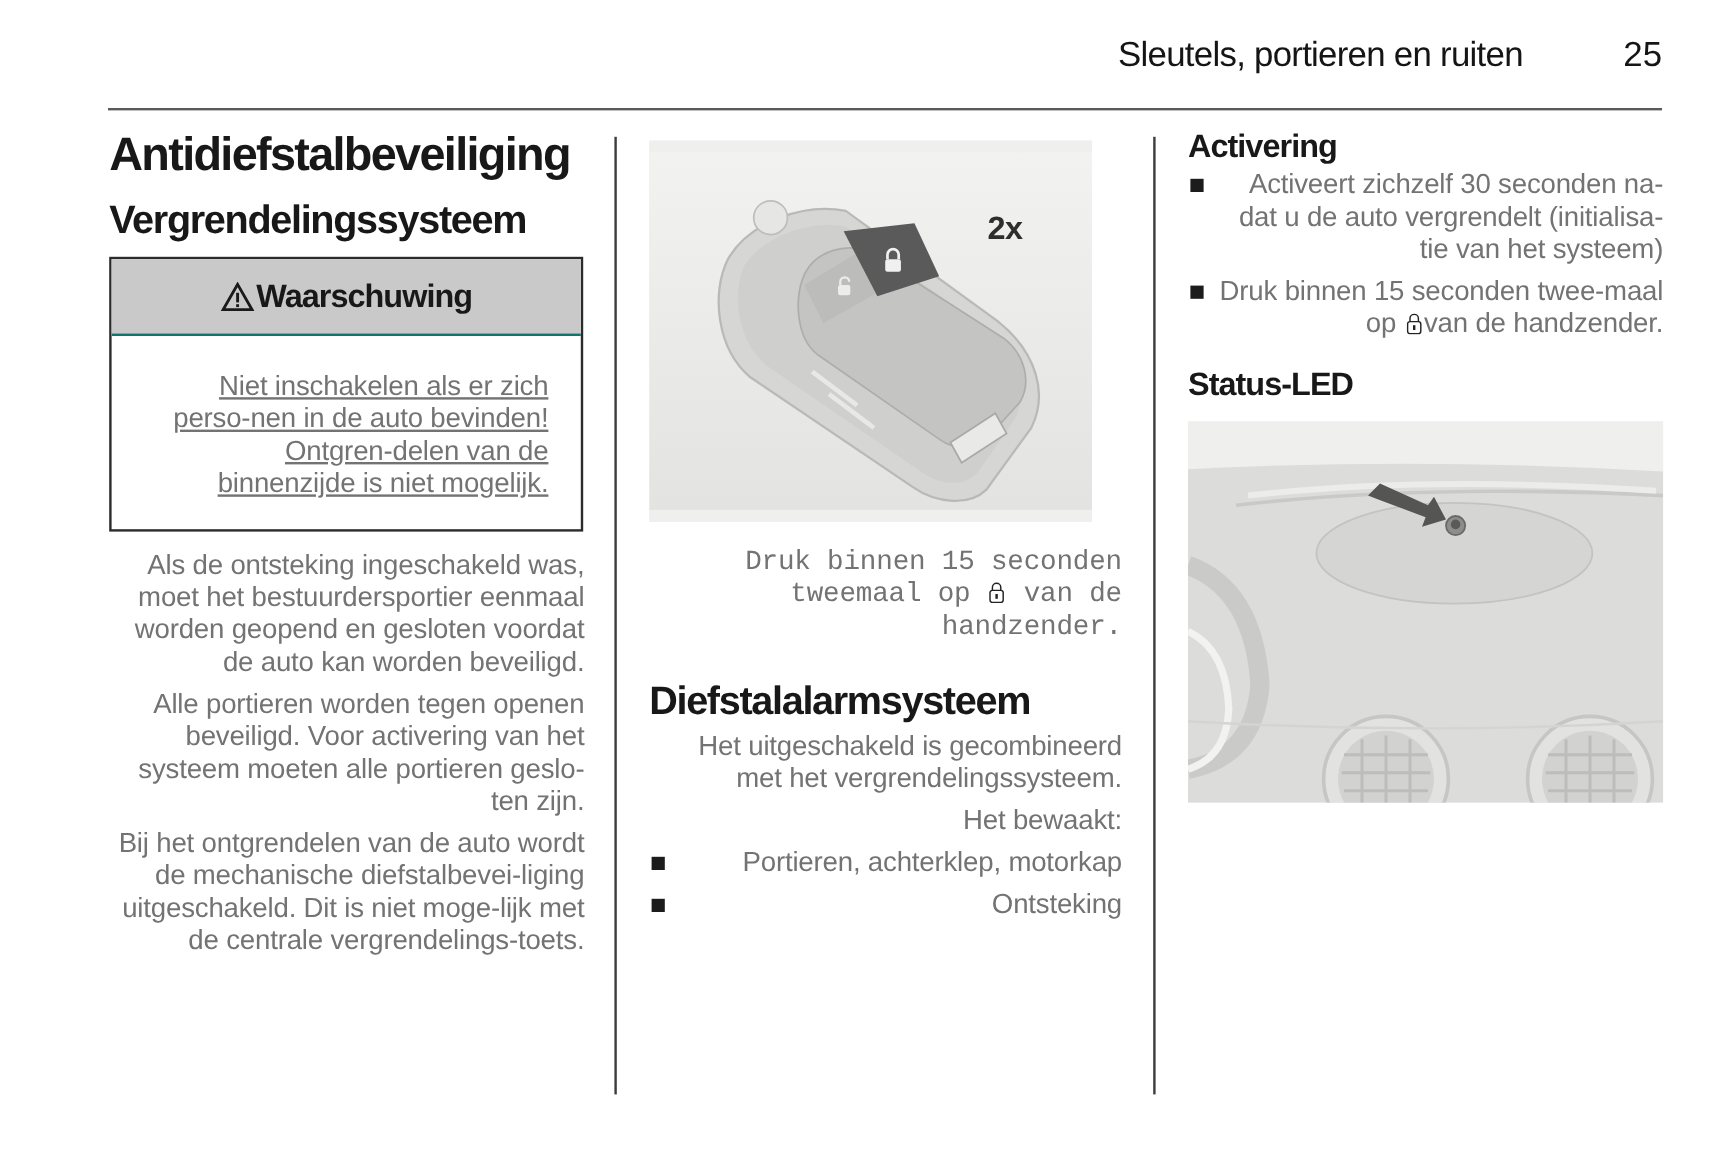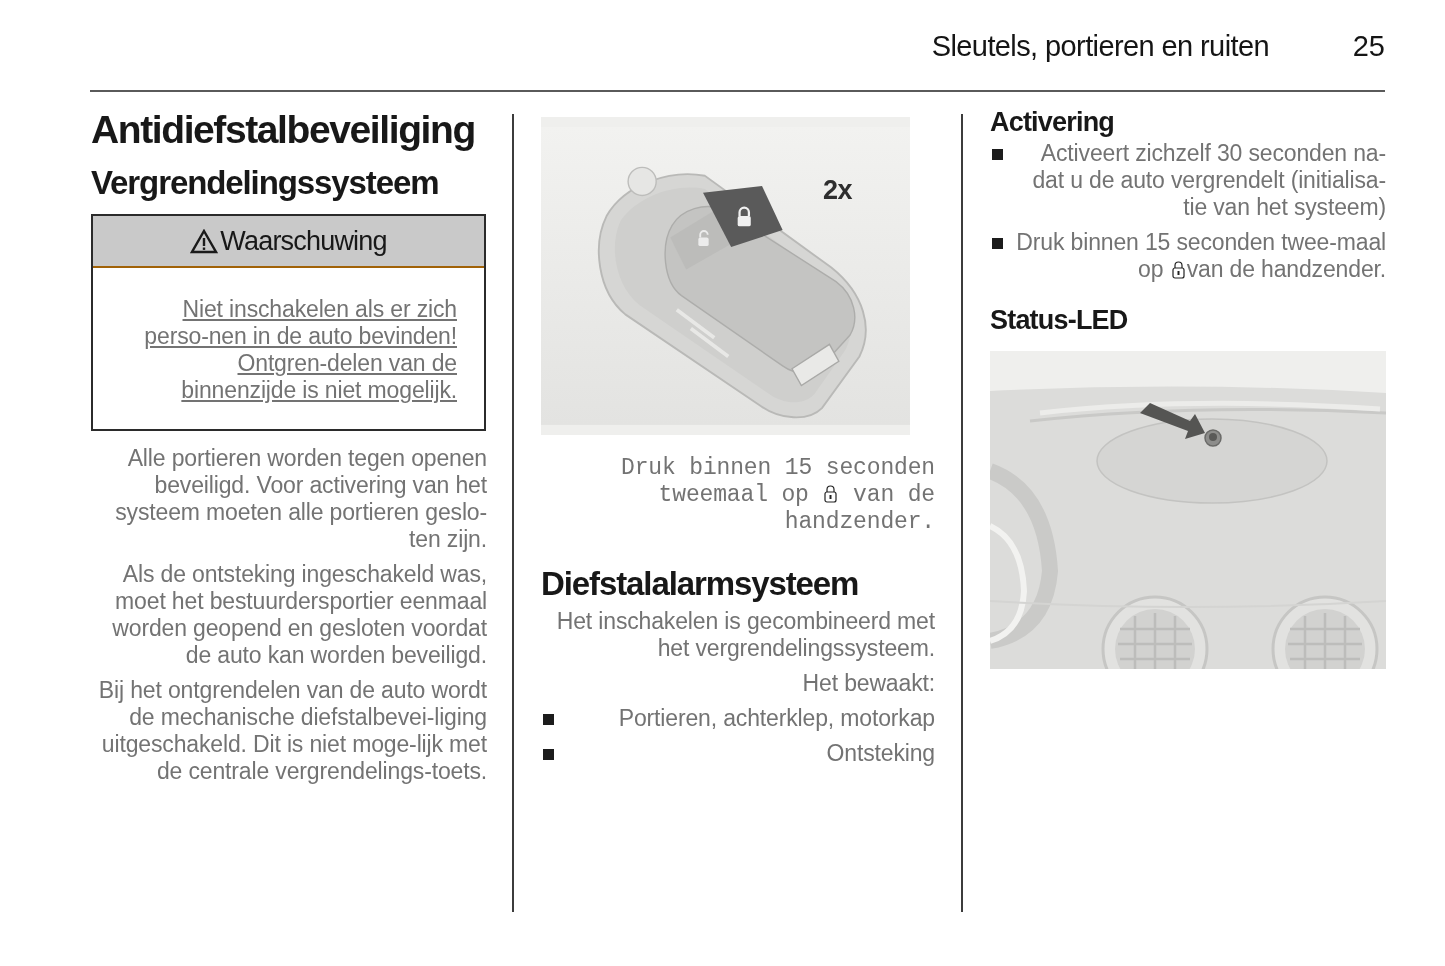--- a/index.html
+++ b/index.html
@@ -21,21 +21,21 @@
     .divider-2 { left: 961px; }
 
     .h1 { font-size: 39px; font-weight: bold; letter-spacing: -1.4px; line-height: 52px; color: #181818; }
     .h2 { font-size: 33px; font-weight: bold; letter-spacing: -1.1px; line-height: 44px; color: #181818; }
     .h3 { font-size: 27px; font-weight: bold; letter-spacing: -0.8px; line-height: 34px; color: #181818; }
 
     p, li { font-size: 23px; line-height: 27px; letter-spacing: -0.15px; color: #737373; text-align: right; }
     p { margin-bottom: 8px; }
 
     .warning-box { border: 2px solid #2b2b2b; margin-top: 9px; width: 395px; }
-    .warning-head { background: #c9c9c9; border-bottom: 2px solid #a16207; height: 52px; display: flex; align-items: center; justify-content: center; font-size: 27px; font-weight: normal; letter-spacing: -0.8px; color: #181818; }
+    .warning-head { background: #c9c9c9; border-bottom: 2px solid #0f766e; height: 64px; display: flex; align-items: center; justify-content: center; font-size: 27px; font-weight: bold; letter-spacing: -0.8px; color: #181818; }
     .warning-head .warn-icon { display: inline-block; width: 28px; height: 25px; margin-right: 2px; }
     .warning-body { padding: 13px 12px 10px 13px; }
     .warning-body p { margin: 15px; text-decoration: underline; }
 
     .bullets { list-style: none; }
     .bullets li { position: relative; padding-left: 23px; margin-bottom: 8px; }
     .bullets li .bullet { position: absolute; left: 2px; top: 9px; width: 11px; height: 11px; background: #1c1c1c; }
 
     .lock-glyph { display: inline-block; width: 13px; height: 19px; vertical-align: -2px; margin: 0 2px; }
 
@@ -71,22 +71,22 @@
         </svg>
       </span>
       <span>Waarschuwing</span>
     </div>
     <div class="warning-body">
       <p>Niet inschakelen als er zich perso-nen in de auto bevinden! Ontgren-delen van de binnenzijde is niet mogelijk.</p>
     </div>
   </div>
 
   <div style="margin-top:14px;">
+    <p>Als de ontsteking ingeschakeld was, moet het bestuurdersportier eenmaal worden geopend en gesloten voordat de auto kan worden beveiligd.</p>
     <p>Alle portieren worden tegen openen beveiligd. Voor activering van het systeem moeten alle portieren geslo-ten zijn.</p>
-    <p>Als de ontsteking ingeschakeld was, moet het bestuurdersportier eenmaal worden geopend en gesloten voordat de auto kan worden beveiligd.</p>
     <p>Bij het ontgrendelen van de auto wordt de mechanische diefstalbevei-liging uitgeschakeld. Dit is niet moge-lijk met de centrale vergrendelings-toets.</p>
   </div>
 </div>
 
 <div class="col col-2">
 
   <div class="figure fig-key">
     <svg viewBox="0 0 394 318">
       <defs>
         <linearGradient id="bgk" x1="0" y1="0" x2="0" y2="1">
@@ -124,21 +124,21 @@
       <svg viewBox="0 0 13 19" width="13" height="19">
           <path d="M3,8 V5.5 a3.5,3.5 0 0 1 7,0 V8" fill="none" stroke="#222" stroke-width="1.2"></path>
           <rect x="1" y="8" width="11" height="10" rx="2" fill="none" stroke="#222" stroke-width="1.2"></rect>
           <rect x="5.5" y="11" width="2" height="4" fill="#222"></rect>
         </svg>
     </span>
     <span>van de handzender.</span>
   </p>
 
   <div class="h2" style="margin-top:26px;font-size:33px;">Diefstalalarmsysteem</div>
-  <p style="margin-top:2px;">Het inschakelen is gecombineerd met het vergrendelingssysteem.</p>
+  <p style="margin-top:2px;">Het uitgeschakeld is gecombineerd met het vergrendelingssysteem.</p>
   <p>Het bewaakt:</p>
   <ul class="bullets">
     <li><span class="bullet"></span><span>Portieren, achterklep, motorkap</span></li>
     <li><span class="bullet"></span><span>Ontsteking</span></li>
   </ul>
 </div>
 
 <div class="col col-3">
   <div class="h3" style="margin-top:5px;">Activering</div>
   <ul class="bullets" style="margin-top:1px;">

